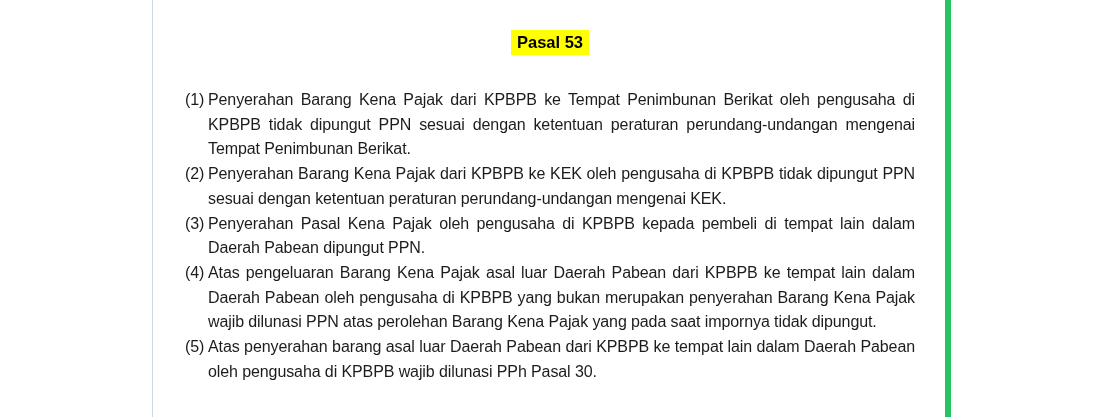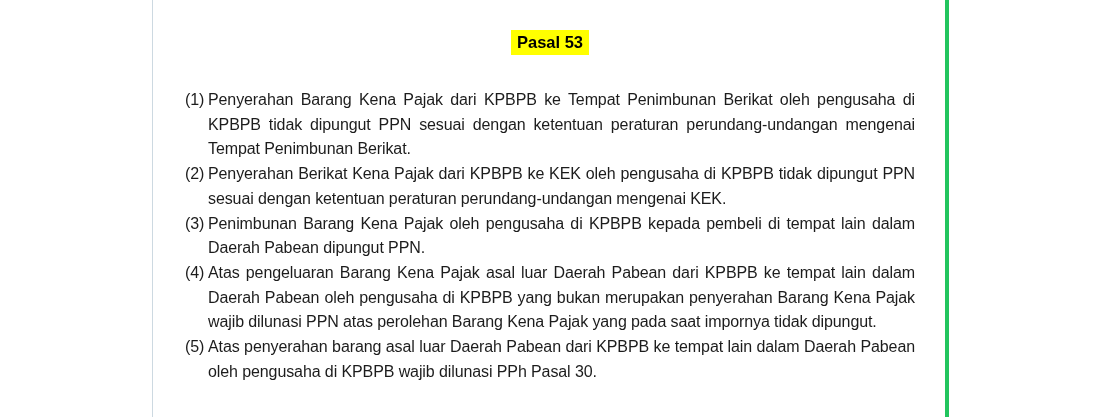--- a/index.html
+++ b/index.html
@@ -16,21 +16,21 @@
     overflow: hidden;
   }
   .page {
     position: absolute;
     left: 152px;
     top: 0;
     width: 792px;
     height: 417px;
     background: #ffffff;
     border-left: 1px solid #cdd9e1;
-    border-right: 4px solid #22c55e;
+    border-right: 6px solid #22c55e;
     box-sizing: content-box;
   }
   .content {
     padding: 30px 30px 0 32px;
   }
   .title-row {
     text-align: center;
     height: 25px;
     margin-bottom: 33px;
   }
@@ -74,26 +74,26 @@
 
       <div class="paragraphs">
 
         <div class="para">
           <span class="num">(1)</span>
           <span class="ptext">Penyerahan Barang Kena Pajak dari KPBPB ke Tempat Penimbunan Berikat oleh pengusaha di KPBPB tidak dipungut PPN sesuai dengan ketentuan peraturan perundang-undangan mengenai Tempat Penimbunan Berikat.</span>
         </div>
 
         <div class="para">
           <span class="num">(2)</span>
-          <span class="ptext">Penyerahan Berikat Kena Pajak dari KPBPB ke KEK oleh pengusaha di KPBPB tidak dipungut PPN sesuai dengan ketentuan peraturan perundang-undangan mengenai KEK.</span>
+          <span class="ptext">Penyerahan Barang Kena Pajak dari KPBPB ke KEK oleh pengusaha di KPBPB tidak dipungut PPN sesuai dengan ketentuan peraturan perundang-undangan mengenai KEK.</span>
         </div>
 
         <div class="para">
           <span class="num">(3)</span>
-          <span class="ptext">Penimbunan Barang Kena Pajak oleh pengusaha di KPBPB kepada pembeli di tempat lain dalam Daerah Pabean dipungut PPN.</span>
+          <span class="ptext">Penyerahan Pasal Kena Pajak oleh pengusaha di KPBPB kepada pembeli di tempat lain dalam Daerah Pabean dipungut PPN.</span>
         </div>
 
         <div class="para">
           <span class="num">(4)</span>
           <span class="ptext">Atas pengeluaran Barang Kena Pajak asal luar Daerah Pabean dari KPBPB ke tempat lain dalam Daerah Pabean oleh pengusaha di KPBPB yang bukan merupakan penyerahan Barang Kena Pajak wajib dilunasi PPN atas perolehan Barang Kena Pajak yang pada saat impornya tidak dipungut.</span>
         </div>
 
         <div class="para">
           <span class="num">(5)</span>
           <span class="ptext">Atas penyerahan barang asal luar Daerah Pabean dari KPBPB ke tempat lain dalam Daerah Pabean oleh pengusaha di KPBPB wajib dilunasi PPh Pasal 30.</span>

